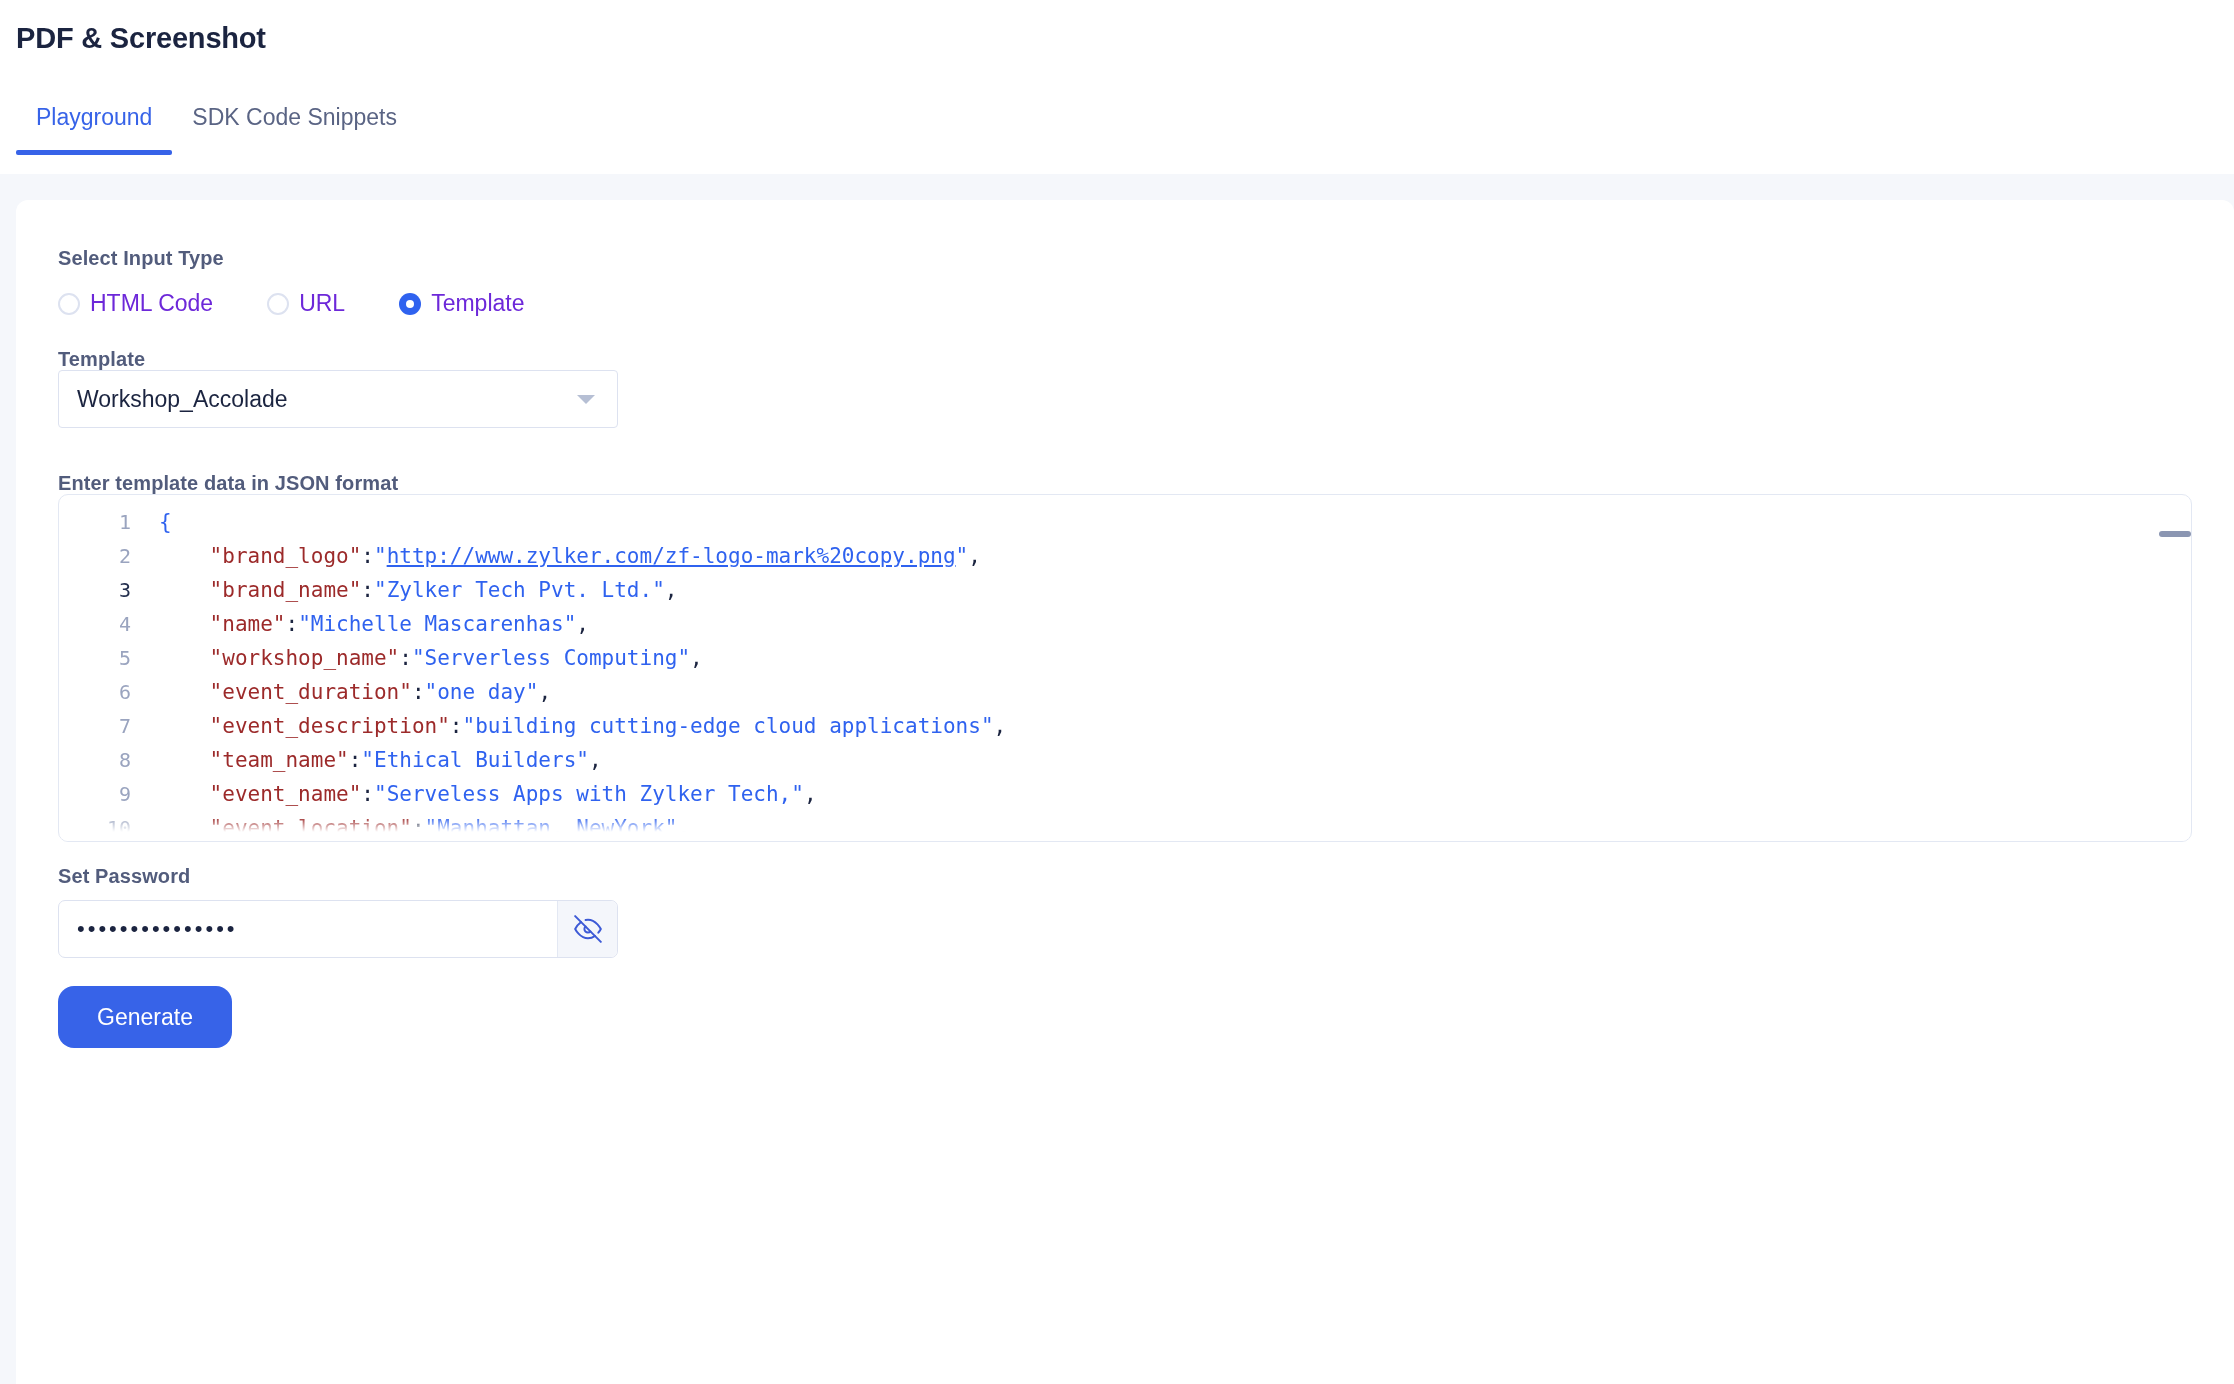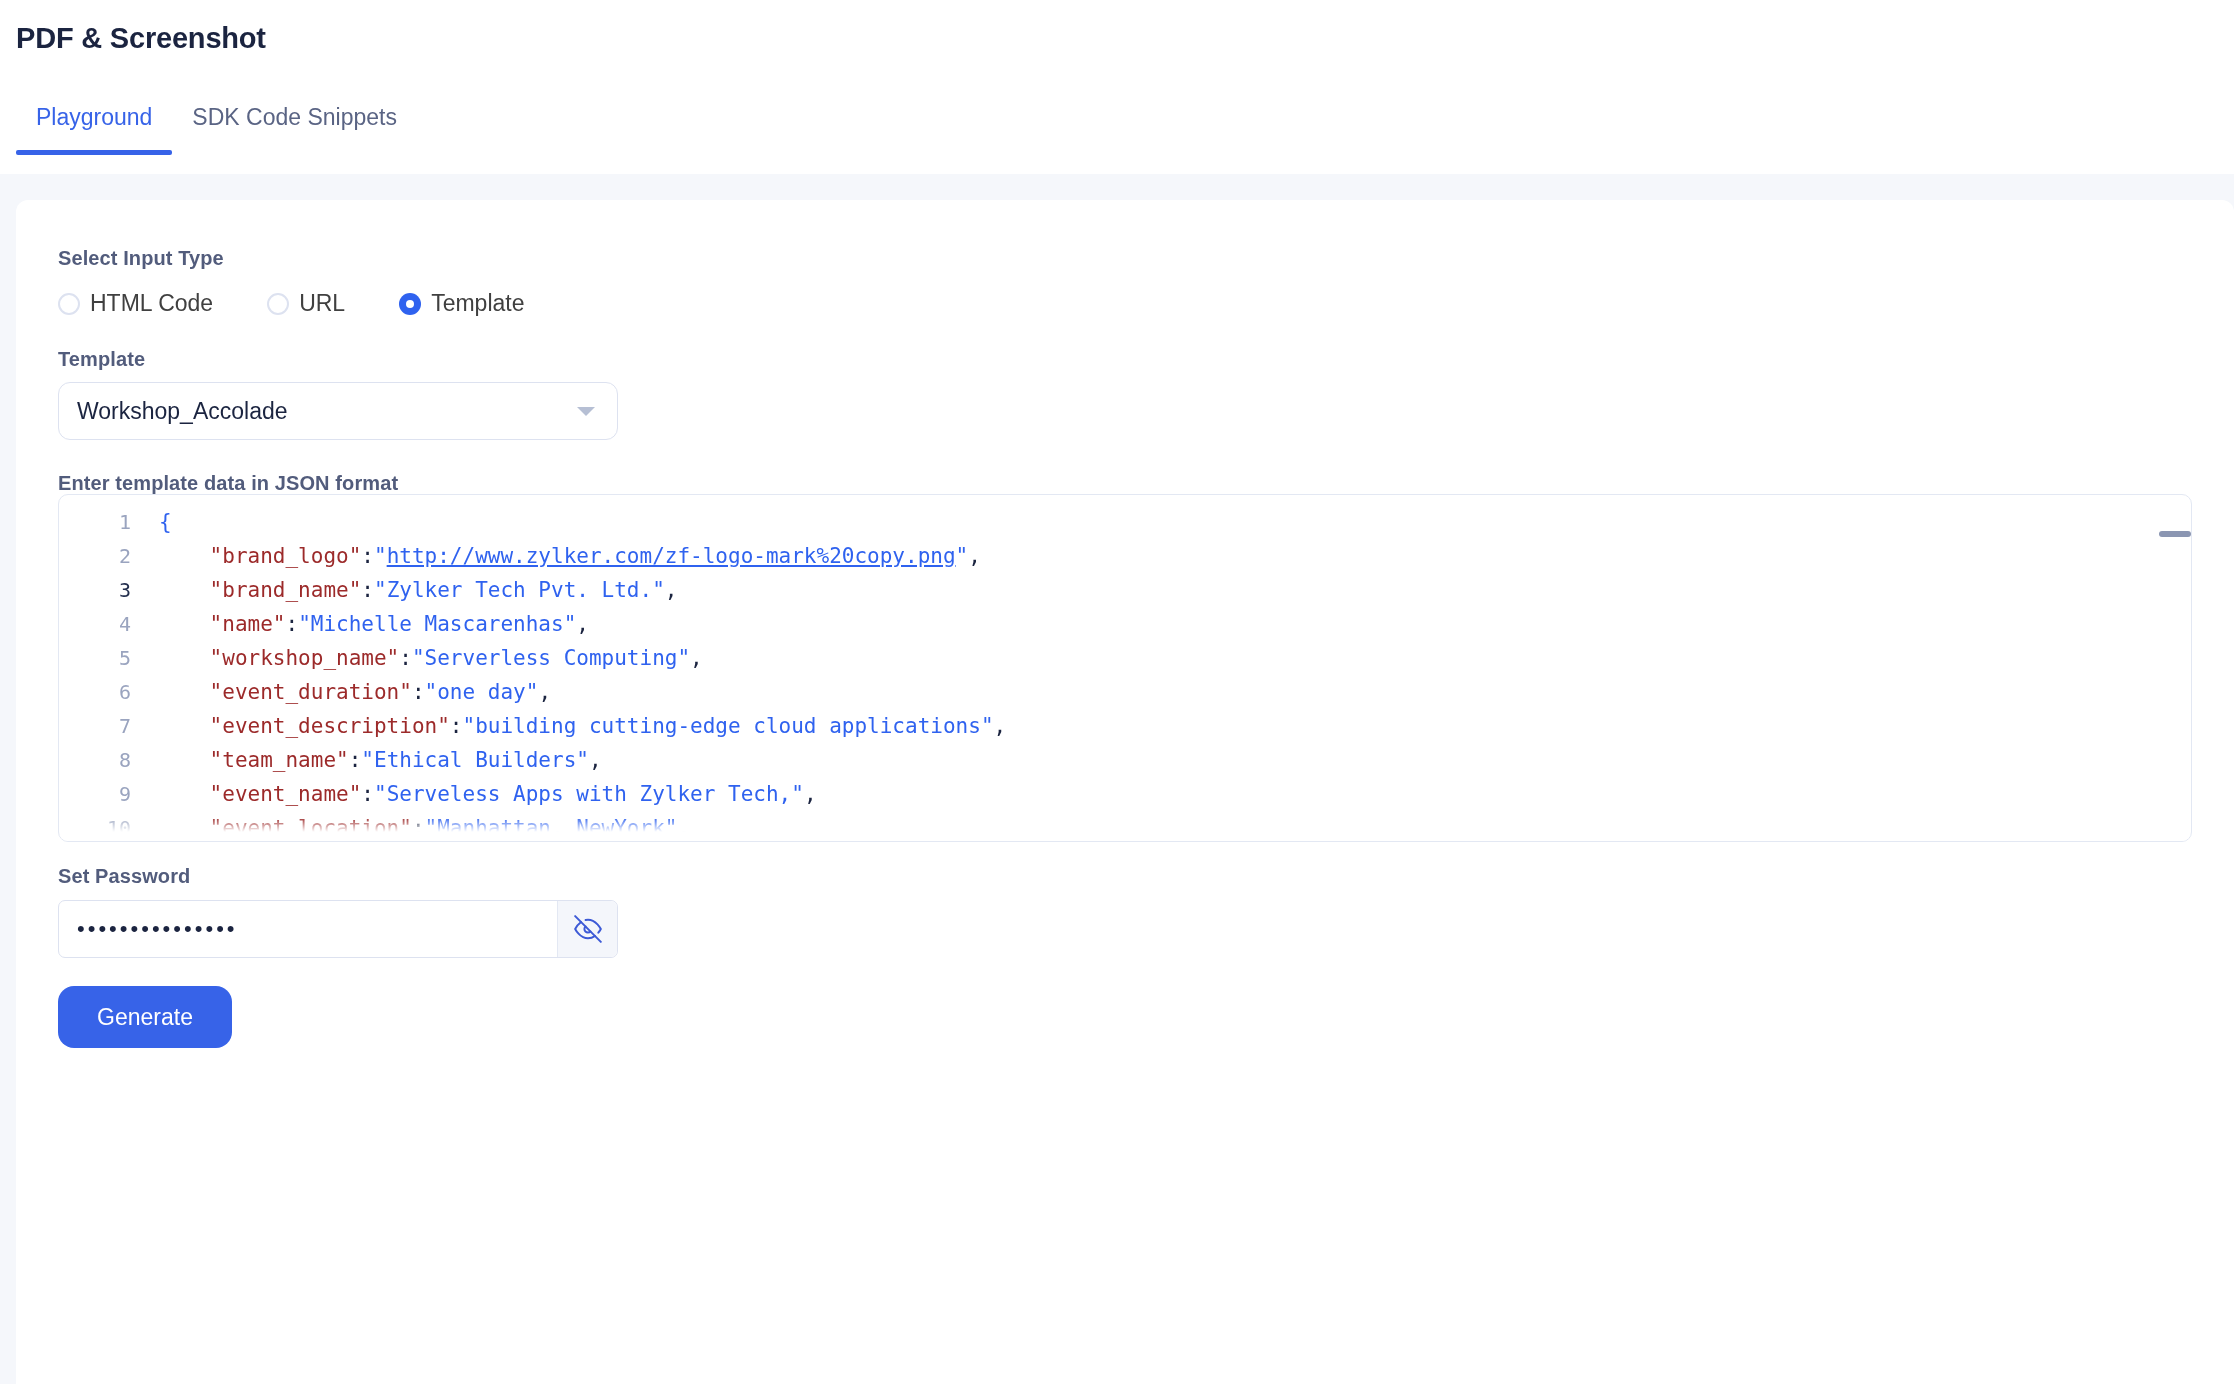--- a/index.html
+++ b/index.html
@@ -134,33 +134,33 @@
     left: 50%;
     top: 50%;
     transform: translate(-50%, -50%);
     width: 8px;
     height: 8px;
     border-radius: 50%;
     background: #ffffff;
   }
   .radio-label {
     font-size: 23px;
-    color: #404040;
+    color: #6d28d9;
     white-space: nowrap;
   }
 
   
   .select-box {
     position: absolute;
     left: 42px;
-    top: 182px;
+    top: 170px;
     width: 560px;
     height: 58px;
     border: 1px solid #dde2f0;
-    border-radius: 12px;
+    border-radius: 4px;
     background: #ffffff;
     display: flex;
     align-items: center;
     cursor: pointer;
   }
   .select-value {
     font-size: 23px;
     color: #1b2440;
     padding-left: 18px;
     flex: 1;

